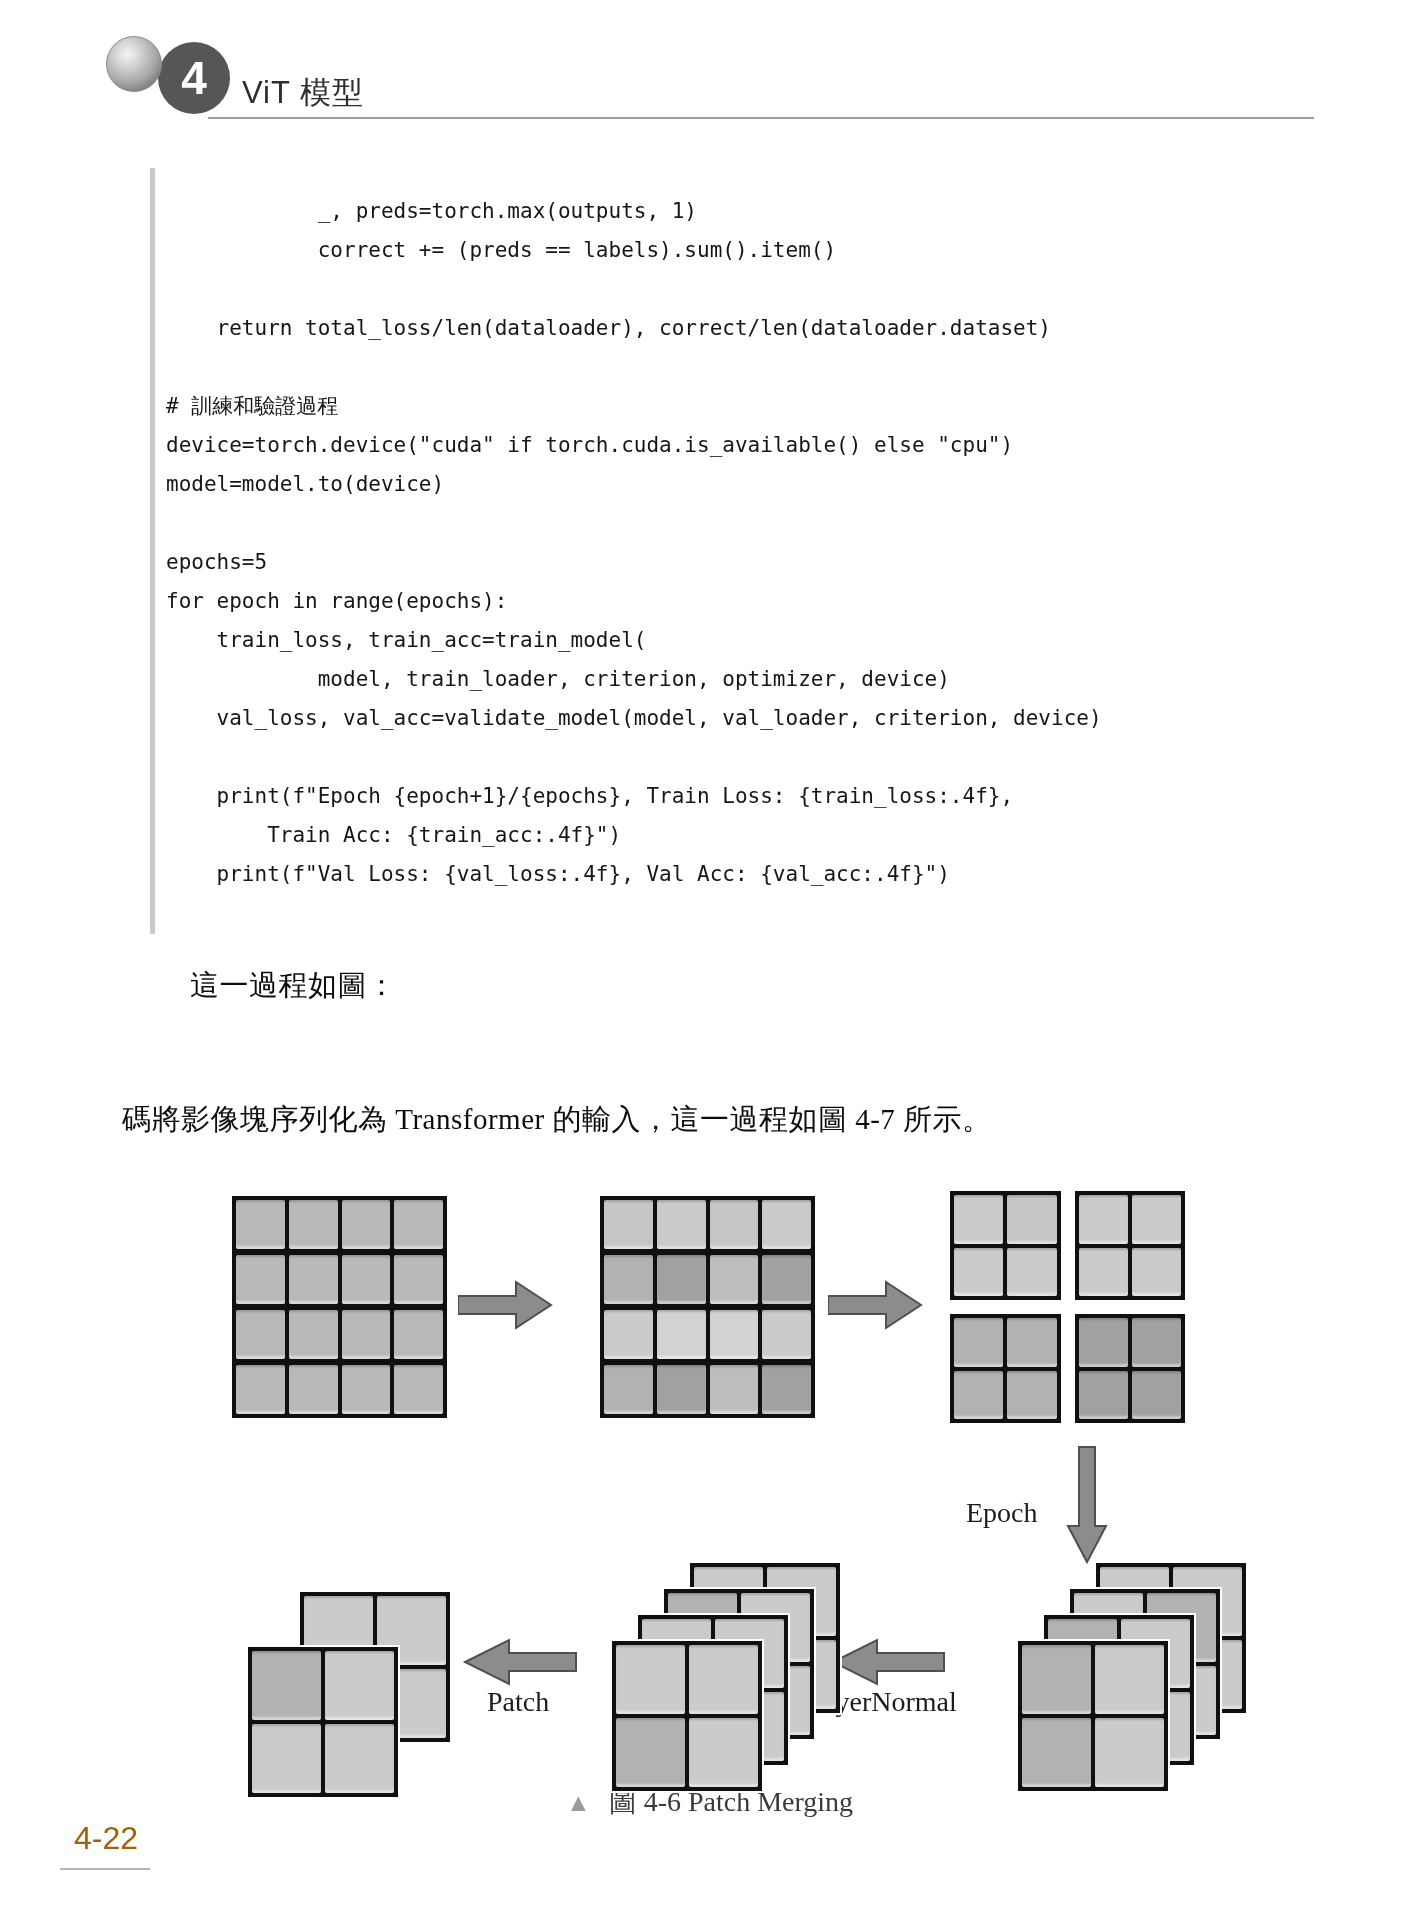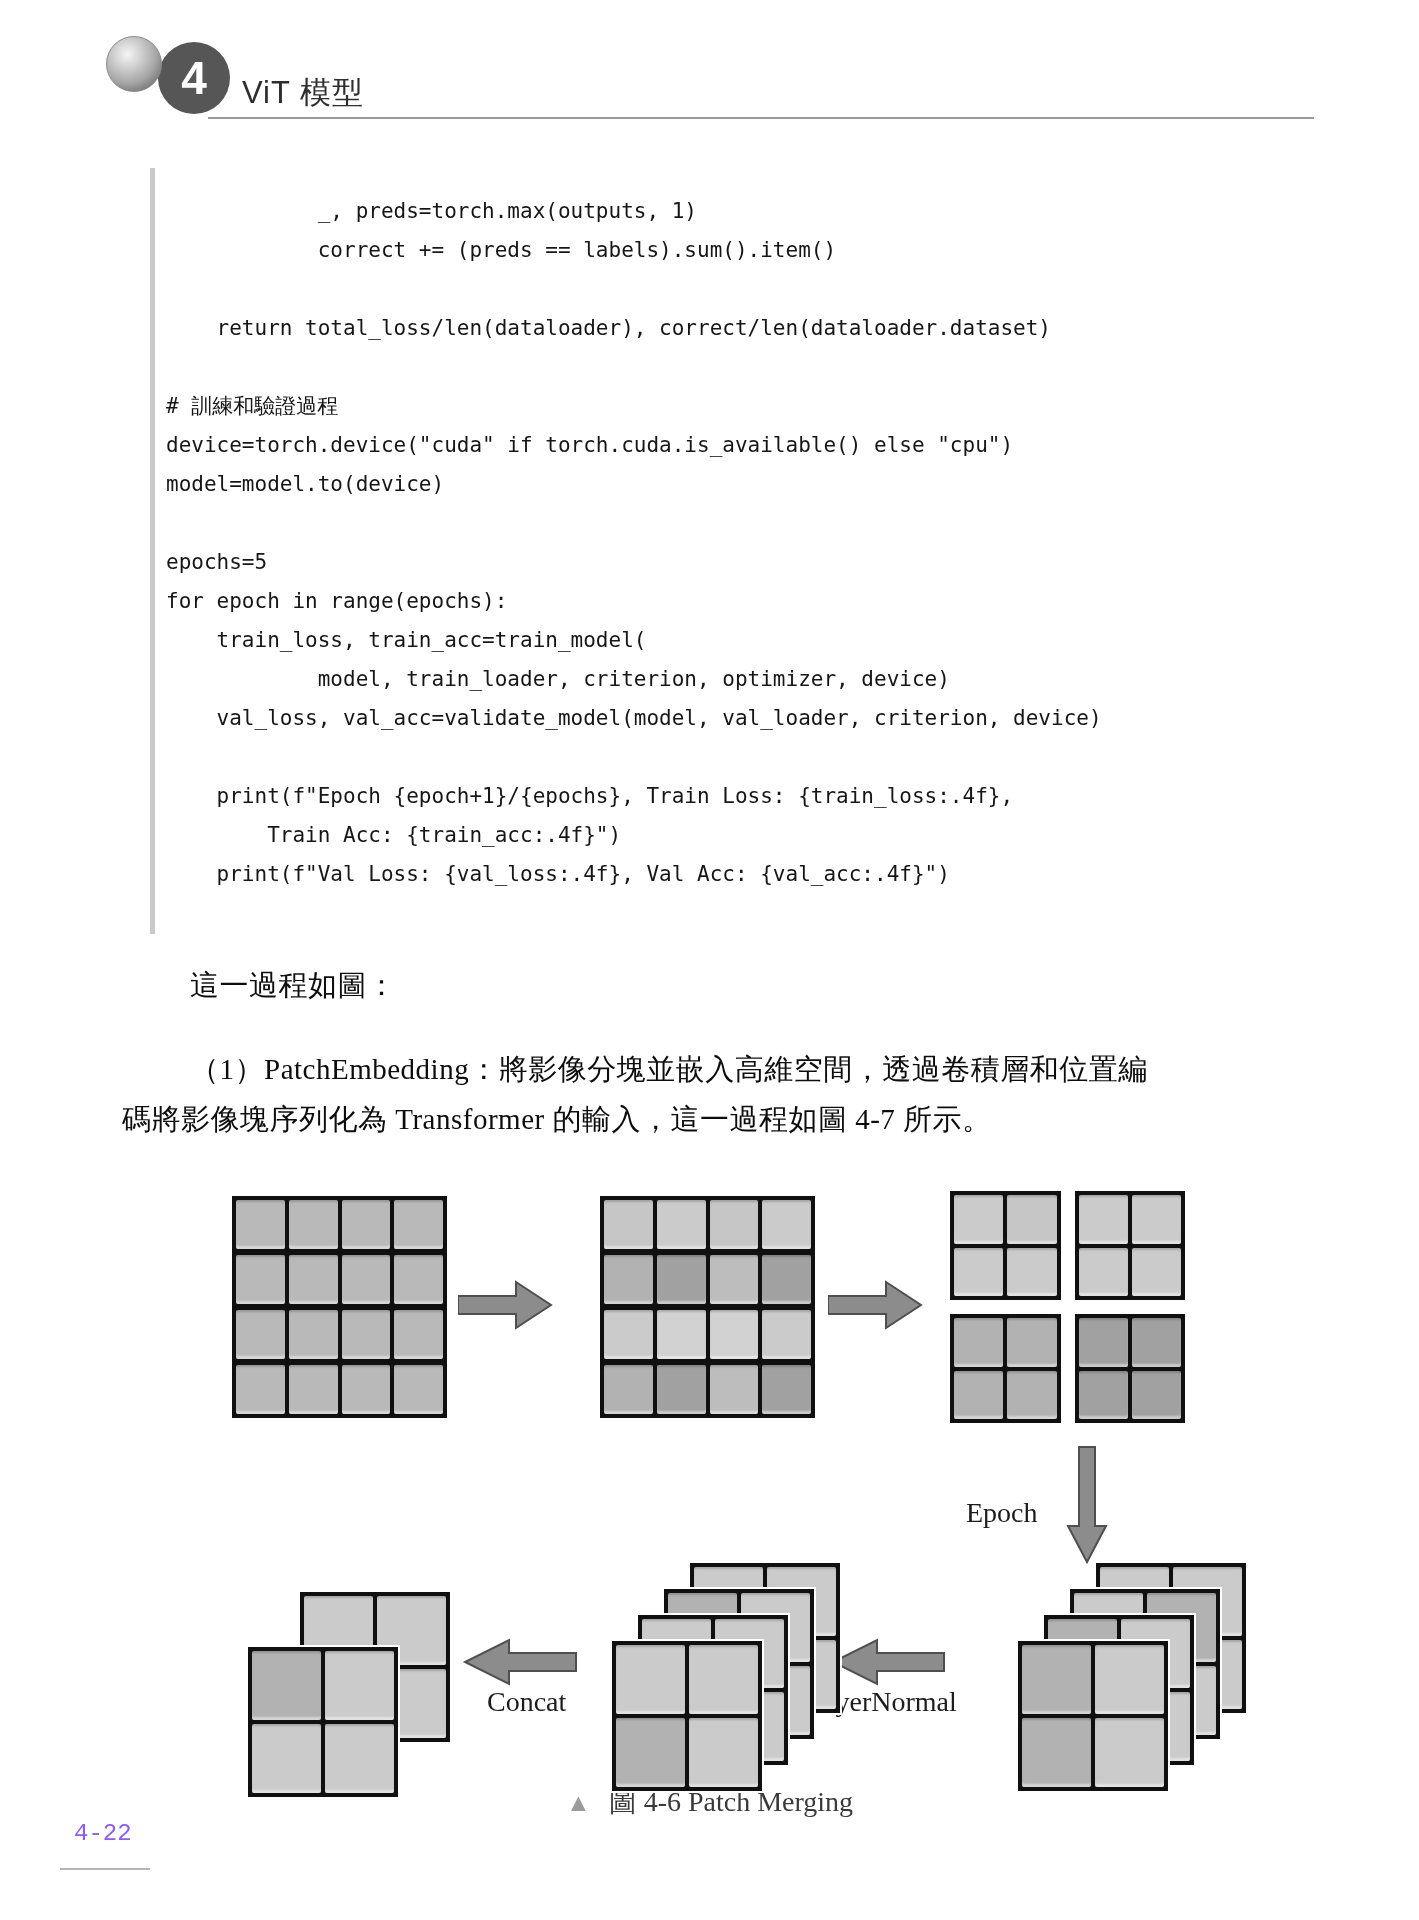--- a/index.html
+++ b/index.html
@@ -87,21 +87,21 @@
   .lbl-lin { left:487px; top:1686px; }
 
   
   .caption {
     position:absolute; left:0; top:1783px; width:1419px;
     text-align:center; font-size:28px; color:#3a3a3a;
   }
   .caption .tri { color:#9b9b9b; font-size:25px; margin-right:18px; }
   .pagenum {
     position:absolute; left:74px; top:1820px;
-    font-family:Liberation Mono, monospace; font-size:24px; color:#8b5cf6;
+    font-family:Liberation Sans, sans-serif; font-size:32px; color:#a16207;
   }
   .footrule { position:absolute; left:60px; top:1868px; width:90px; height:2px; background:#b5b5b5; }
 </style>
 </head>
 <body>
 
 <div class="page">
 
   <div class="bulb"></div>
   <div class="badge">
@@ -124,21 +124,20 @@
 for epoch in range(epochs):
     train_loss, train_acc=train_model(
             model, train_loader, criterion, optimizer, device)
     val_loss, val_acc=validate_model(model, val_loader, criterion, device)
 
     print(f"Epoch {epoch+1}/{epochs}, Train Loss: {train_loss:.4f},
         Train Acc: {train_acc:.4f}")
     print(f"Val Loss: {val_loss:.4f}, Val Acc: {val_acc:.4f}")</pre>
 
   <div class="zhtext intro">這一過程如圖：</div>
-  <div class="zhtext p1">（1）PatchEmbedding：將影像分塊並嵌入高維空間，透過卷積層和位置編</div>
   <div class="zhtext p2">碼將影像塊序列化為 Transformer 的輸入，這一過程如圖 4-7 所示。</div>
 
   <div class="pgrid g4 grid-a">
       <div class="cell" style="background: rgb(185, 185, 185);"></div>
       <div class="cell" style="background: rgb(185, 185, 185);"></div>
       <div class="cell" style="background: rgb(185, 185, 185);"></div>
       <div class="cell" style="background: rgb(185, 185, 185);"></div>
       <div class="cell" style="background: rgb(185, 185, 185);"></div>
       <div class="cell" style="background: rgb(185, 185, 185);"></div>
       <div class="cell" style="background: rgb(185, 185, 185);"></div>
@@ -267,21 +266,21 @@
         <div class="cell" style="background: rgb(203, 203, 203);"></div>
         <div class="cell" style="background: rgb(203, 203, 203);"></div>
         <div class="cell" style="background: rgb(178, 178, 178);"></div>
         <div class="cell" style="background: rgb(203, 203, 203);"></div>
       </div>
     </div>
 
   <svg class="arr arrow-lin" width="115" height="48">
     <polygon points="114,15 47,15 47,2 3,24 47,46 47,33 114,33" fill="#8c8c8c" stroke="#4f4f4f" stroke-width="2"></polygon>
   </svg>
-  <div class="dlabel lbl-lin">Concat</div>
+  <div class="dlabel lbl-lin">Patch</div>
 
   <div class="stack stack-res">
       <div class="layer pgrid g2" style="left: 52px; top: 0px; z-index: 1;">
         <div class="cell" style="background: rgb(203, 203, 203);"></div>
         <div class="cell" style="background: rgb(203, 203, 203);"></div>
         <div class="cell" style="background: rgb(203, 203, 203);"></div>
         <div class="cell" style="background: rgb(203, 203, 203);"></div>
       </div>
       <div class="layer pgrid g2" style="left: 0px; top: 55px; z-index: 2;">
         <div class="cell" style="background: rgb(178, 178, 178);"></div>

